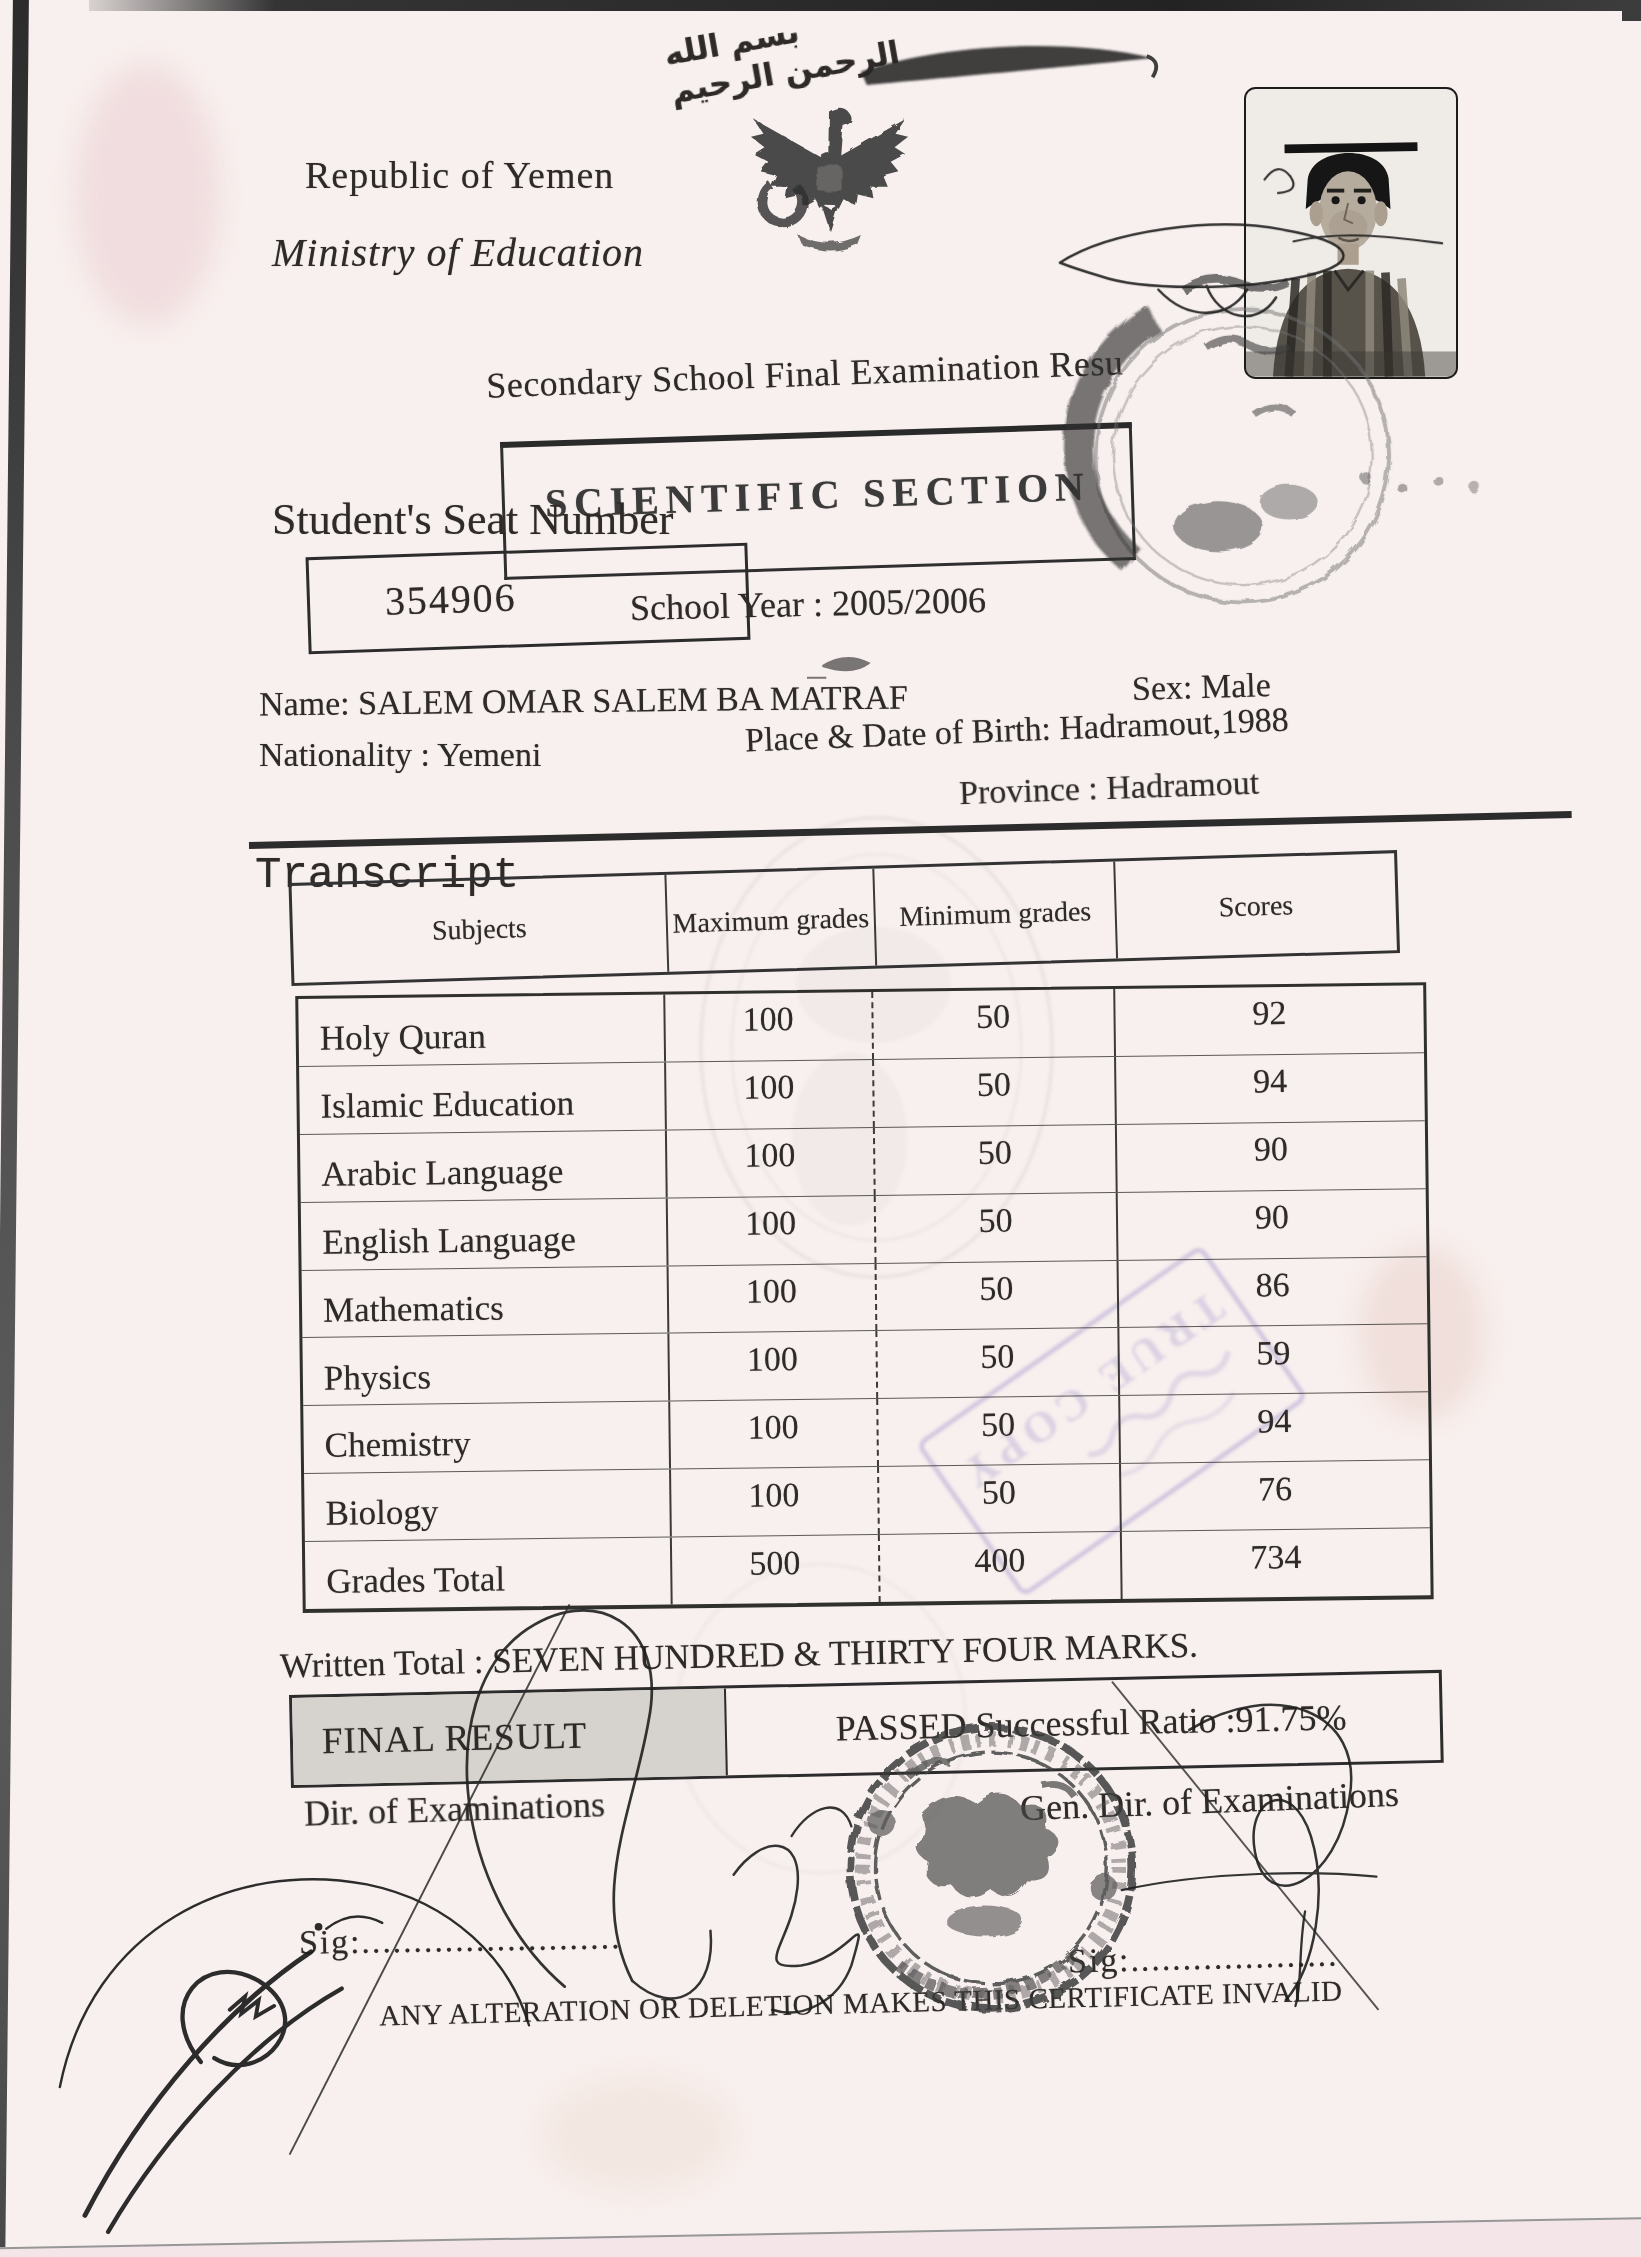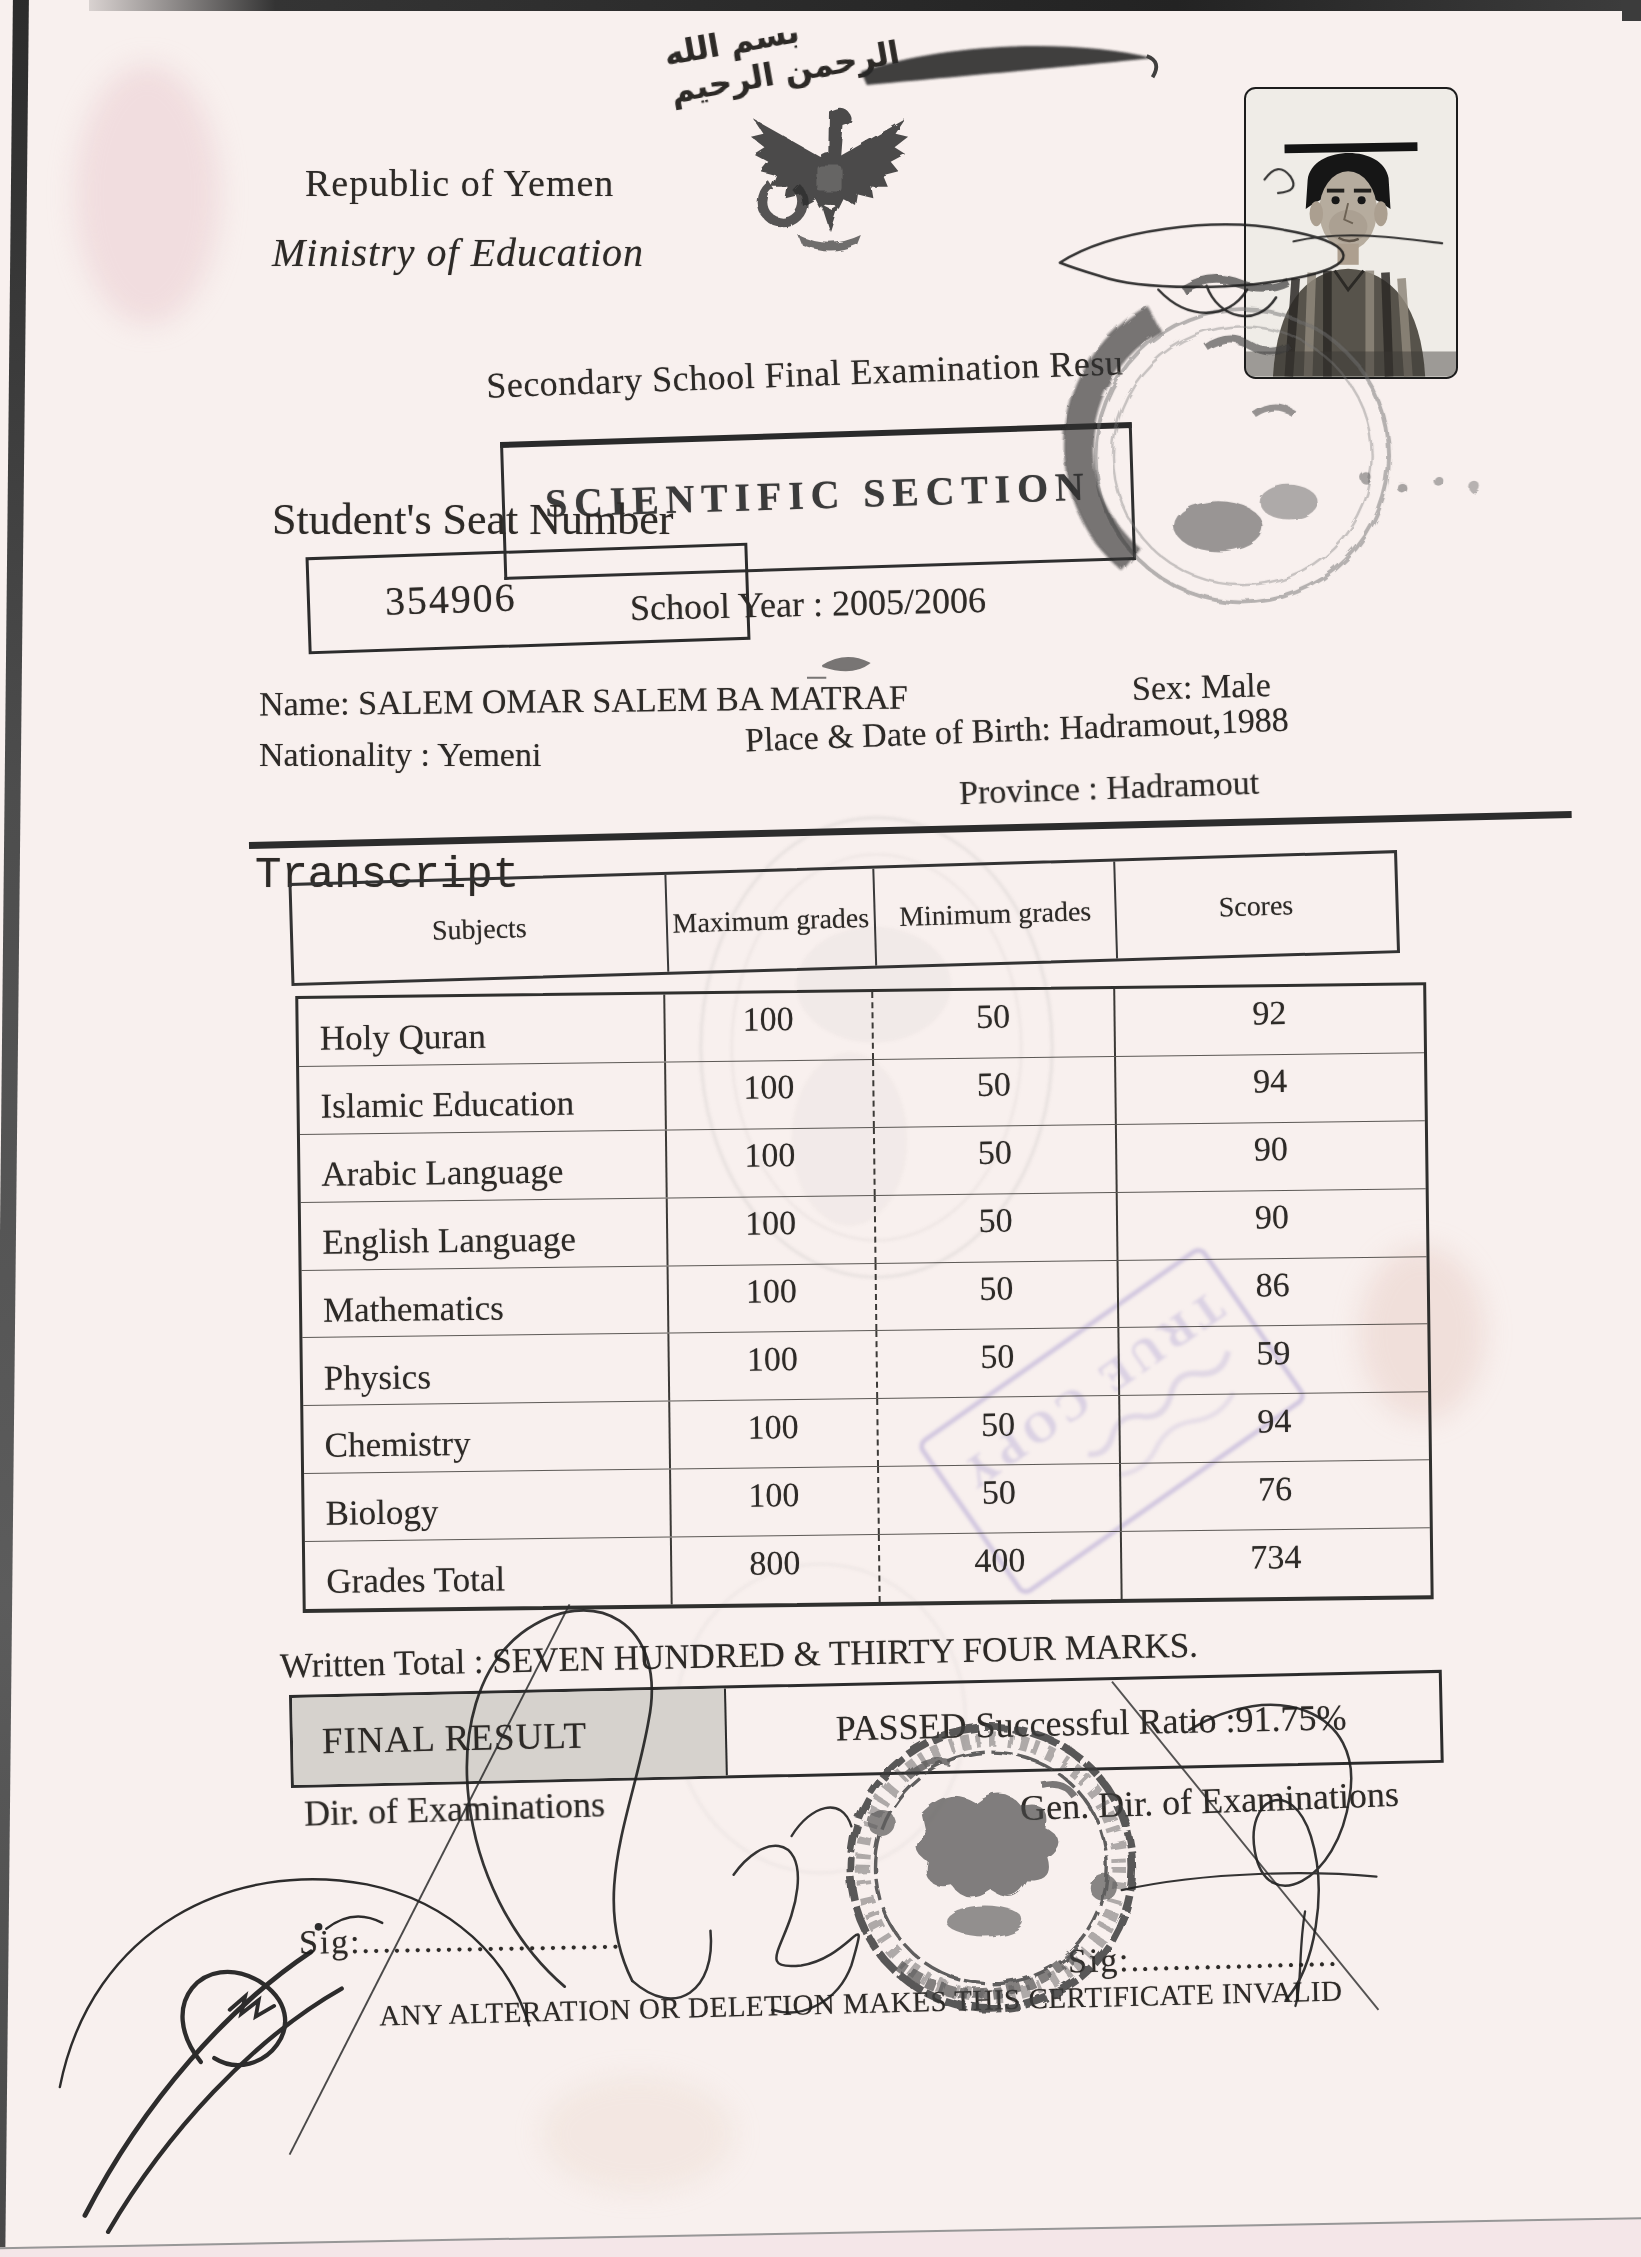--- a/index.html
+++ b/index.html
@@ -12,21 +12,21 @@
             background:linear-gradient(to right,rgba(40,40,40,.15),#343434 12%,#232323 70%,#3d3d3d);}
   .tr-corner{left:1622px;top:0;width:19.3px;height:21px;background:#3c3c3c;}
   .left-strip{left:1px;top:-11.6px;width:16.4px;height:2298px;transform:rotate(.6deg);
               background:linear-gradient(180deg,#2b2b2b,#4d4d4d 35%,#5c5c5c 70%,#474747);}
   .bottom-sheet{left:-19.3px;top:2232px;width:1699px;height:87px;transform:rotate(-1.05deg);
                 background:#f4e6e8;border-top:2.9px solid #979797;}
   .stain{border-radius:50%;filter:blur(13.5px);}
   
   .bismillah{left:666px;top:15.4px;width:232px;font-family:"DejaVu Sans",sans-serif;
              font-size:32px;transform:rotate(-10deg);filter:blur(0.4px);font-weight:bold;}
-  .country{left:305px;top:153px;font-size:38px;letter-spacing:1px;margin-top:8px;}
+  .country{left:305px;top:153px;font-size:38px;letter-spacing:1px;}
   .ministry{left:272px;top:197px;font-size:40px;font-style:italic;letter-spacing:1px;margin-top:32px;}
   .doc-title{left:486px;top:353px;font-size:36px;transform:rotate(-2.1deg);letter-spacing:0.5px;white-space:nowrap;}
   .section-box{left:502px;top:432px;width:626px;height:129px;border:3.9px solid #2f2f2f;border-top:6.8px solid #2a2a2a;
                transform:rotate(-1.8deg);display:flex;align-items:center;justify-content:center;}
   .section-box span{font-size:40px;font-weight:bold;letter-spacing:6.8px;color:#3b3b3b;transform:translateY(-7.7px);}
   .seat-label{left:272px;top:494px;font-size:44px;}
   .seat-box{left:307px;top:550px;width:436px;height:91px;border:3.9px solid #2c2c2c;transform:rotate(-1.9deg);
             display:flex;align-items:center;}
   .seat-box span{font-size:40px;letter-spacing:1.9px;padding-left:75px;transform:translateY(-1.9px);}
   .school-year{left:630px;top:583px;font-size:36px;transform:rotate(-1.3deg);}
@@ -271,21 +271,21 @@
       <div class="c-num dash">
           <span class="ink">50</span>
         </div>
       <div class="c-num">
           <span class="ink">76</span>
         </div>
     </div>
     <div class="t-row">
       <div class="c-sub ink">Grades Total</div>
       <div class="c-num">
-          <span class="ink">800</span>
+          <span class="ink">500</span>
         </div>
       <div class="c-num dash">
           <span class="ink">400</span>
         </div>
       <div class="c-num">
           <span class="ink">734</span>
         </div>
     </div>
   </div>
 

